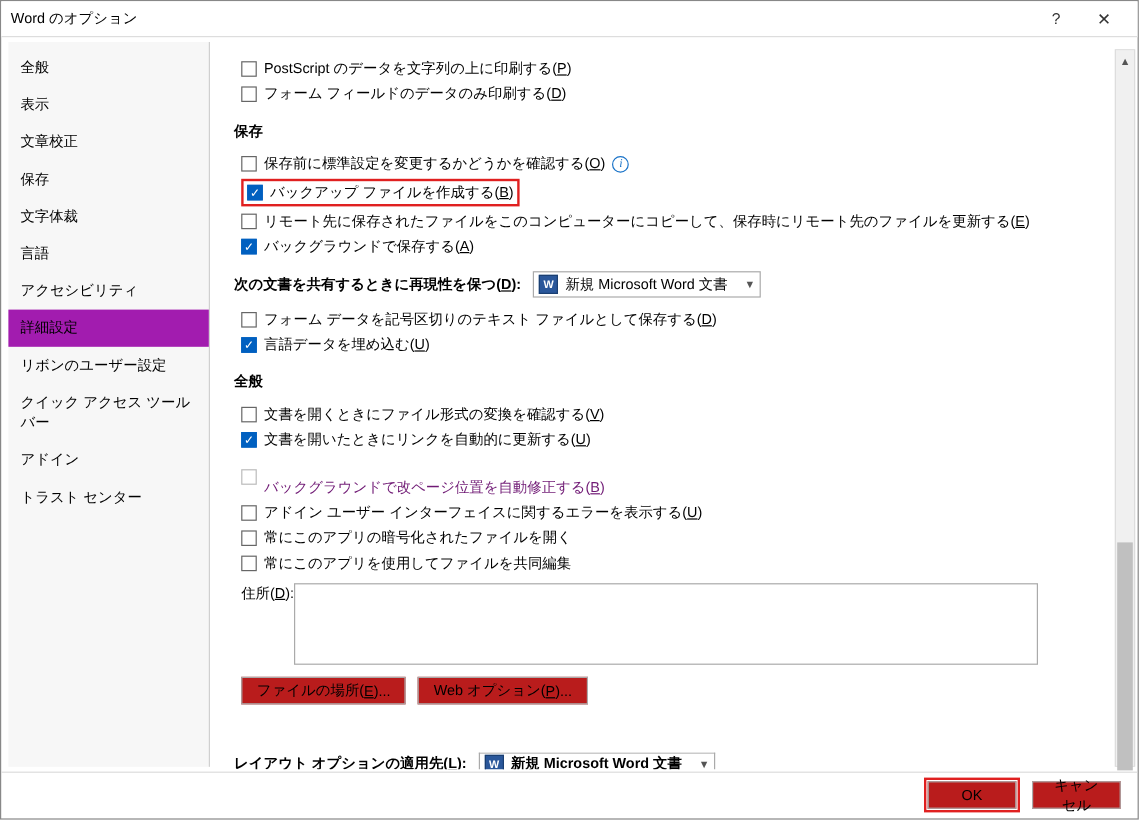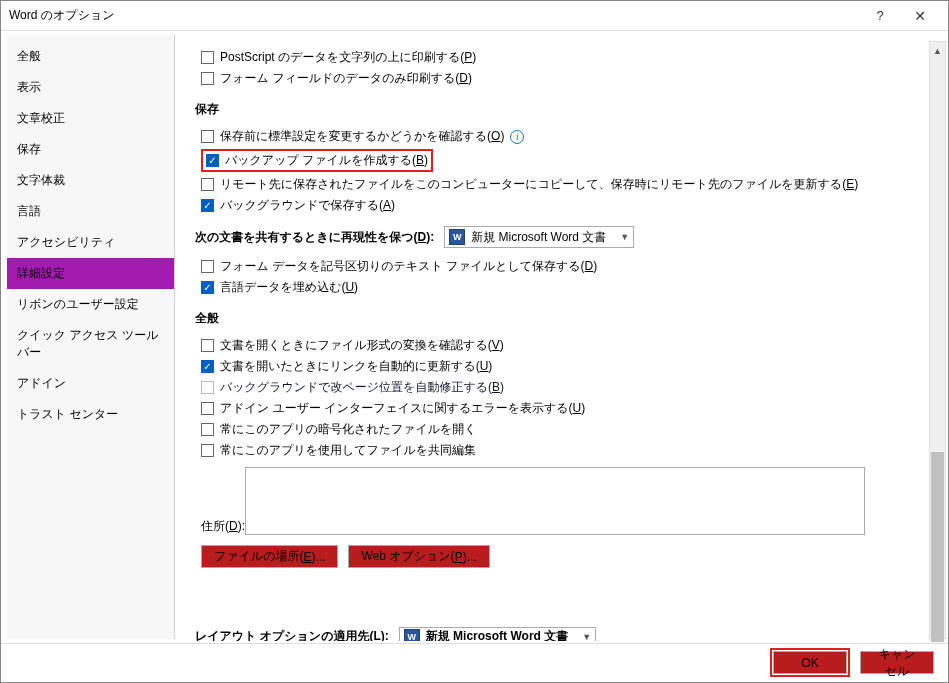--- a/index.html
+++ b/index.html
@@ -75,21 +75,21 @@
   }
   .checkbox {
     width: 13px; height: 13px;
     border: 1px solid #666;
     display: inline-flex; align-items:center; justify-content:center;
     background:#fff;
     font-size: 10px; color:#fff;
   }
   .checkbox.checked { background:#0060c0; border-color:#0060c0; }
   .checkbox.disabled { border-color:#bbb; }
-  .label-disabled { color:#0f172a; }
+  .label-disabled { color:#701a75;margin-top:19px; }
   .section-head {
     font-weight: bold;
     margin: 14px 0 10px 0;
     font-size: 12px;
   }
   .highlight-red {
     border: 2px solid #e02020;
     padding: 1px 3px;
     display:inline-flex; align-items:center; gap:6px;
   }
@@ -104,21 +104,21 @@
   .dropdown {
     border:1px solid #aaa; height:22px; display:flex; align-items:center;
     padding: 0 4px; font-size:12px; gap:6px; background:#fff;
   }
   .dropdown .wicon {
     width:16px; height:16px; background:#2a579a; color:#fff;
     display:inline-flex; align-items:center; justify-content:center;
     font-size:9px; font-weight:bold; border:1px solid #1a3f72;
   }
   .dropdown .chev { margin-left:8px; font-size:9px; color:#555; }
-  .addr-row { display:flex; align-items:flex-end; margin:8px 0 8px 6px;}
+  .addr-row { display:flex; align-items:flex-start; margin:8px 0 8px 6px;}
   .addr-row textarea {
     width: 620px; height: 68px; resize:none;
     border:1px solid #aaa; font-family:inherit; font-size:12px; padding:3px;
   }
   .btn-std {
     border:1px solid #aaa; background:#b91c1c;
     padding: 3px 12px; font-size:12px; height:23px;
     display:inline-flex; align-items:center;
   }
   .btn-row { display:flex; gap:10px; margin:10px 0 0 6px;}

